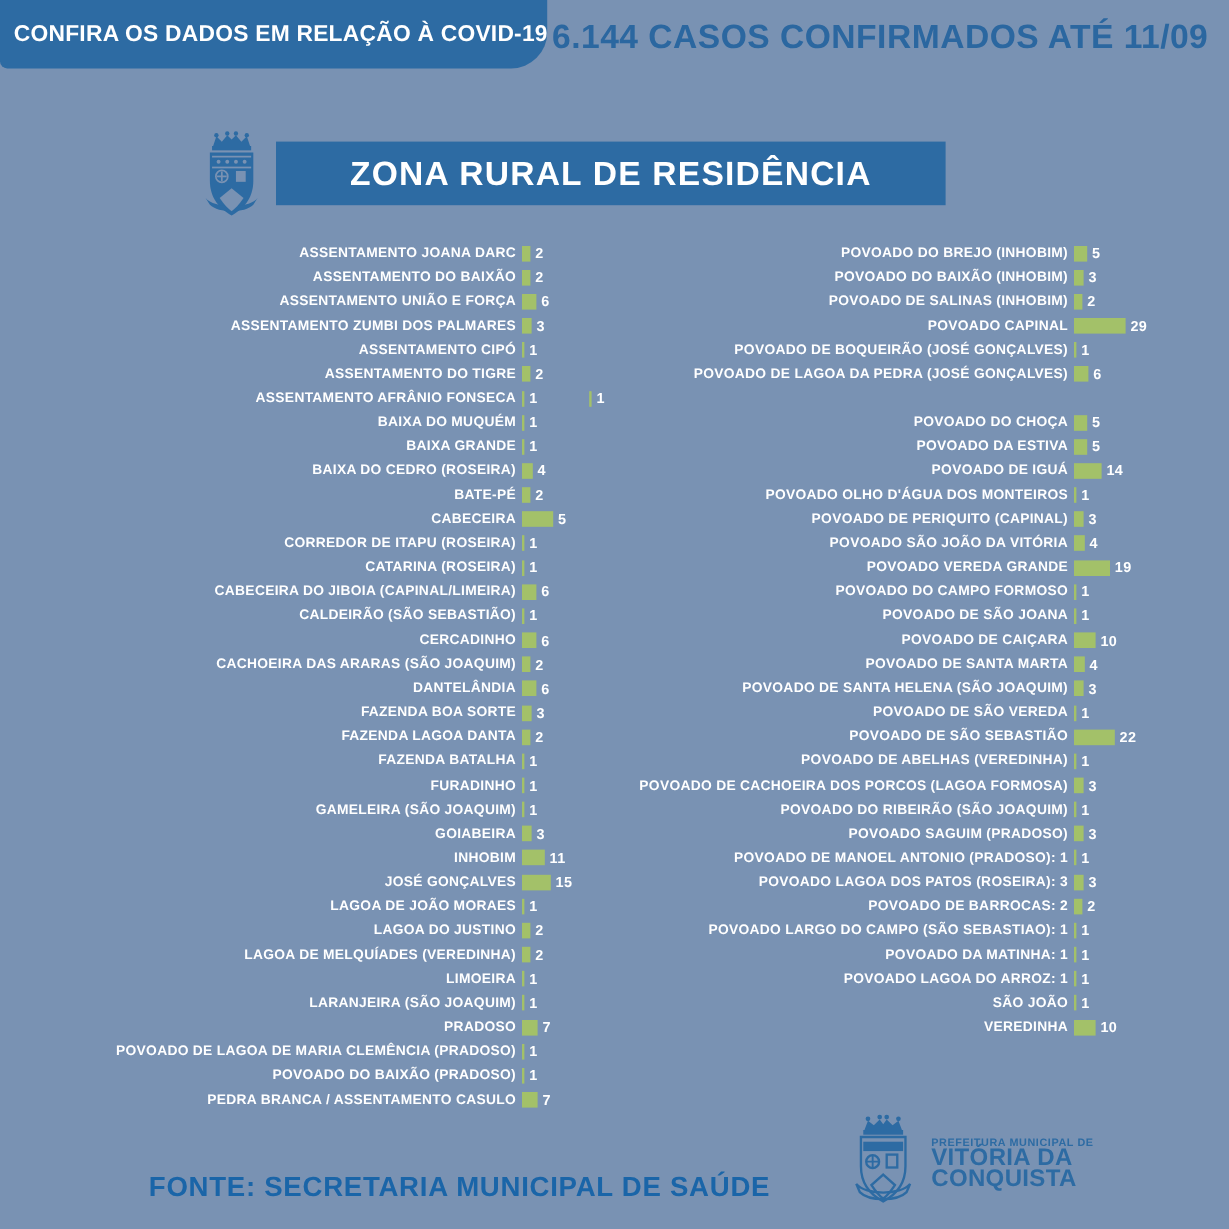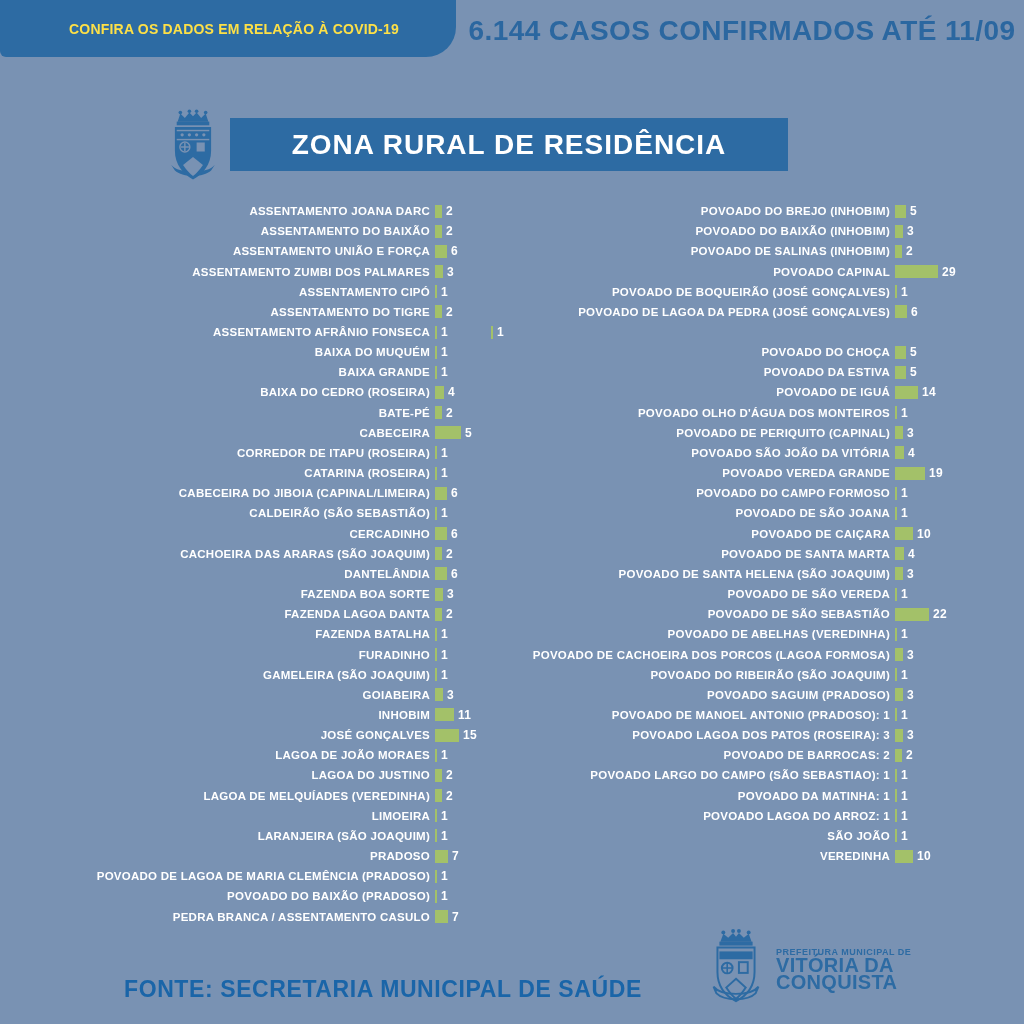--- a/index.html
+++ b/index.html
@@ -7,23 +7,23 @@
     width:1024px;height:1024px;position:relative;overflow:hidden;
     background:#7992b3;
     font-family:"Liberation Sans",sans-serif;
   }
   .header-bar{
     position:absolute;top:0;left:0;width:456px;height:57px;
     background:#2d6ba3;border-radius:0 0 30px 6px;
     display:flex;align-items:center;justify-content:center;
     padding-left:12px;box-sizing:border-box;
   }
-  .header-bar .hb-text{color:#fde047;font-weight:700;font-size:14px;letter-spacing:.2px;white-space:nowrap}
+  .header-bar .hb-text{color:#ffffff;font-weight:700;font-size:19px;letter-spacing:.2px;white-space:nowrap}
   .confirmed{
-    position:absolute;top:15px;left:460px;width:564px;text-align:center;
+    position:absolute;top:15px;left:460px;width:564px;
     color:#2b67a0;font-weight:700;font-size:28px;letter-spacing:.4px;white-space:nowrap;
   }
   .crest-top{position:absolute;left:165px;top:109px;width:56px;height:76px}
   .title-bar{
     position:absolute;left:230px;top:118px;width:558px;height:53px;background:#2d6ba3;
     display:flex;align-items:center;justify-content:center;
   }
   .title-bar .tb-text{color:#ffffff;font-weight:700;font-size:28px;letter-spacing:1px;white-space:nowrap}
 
   .col{position:absolute;top:201px}

